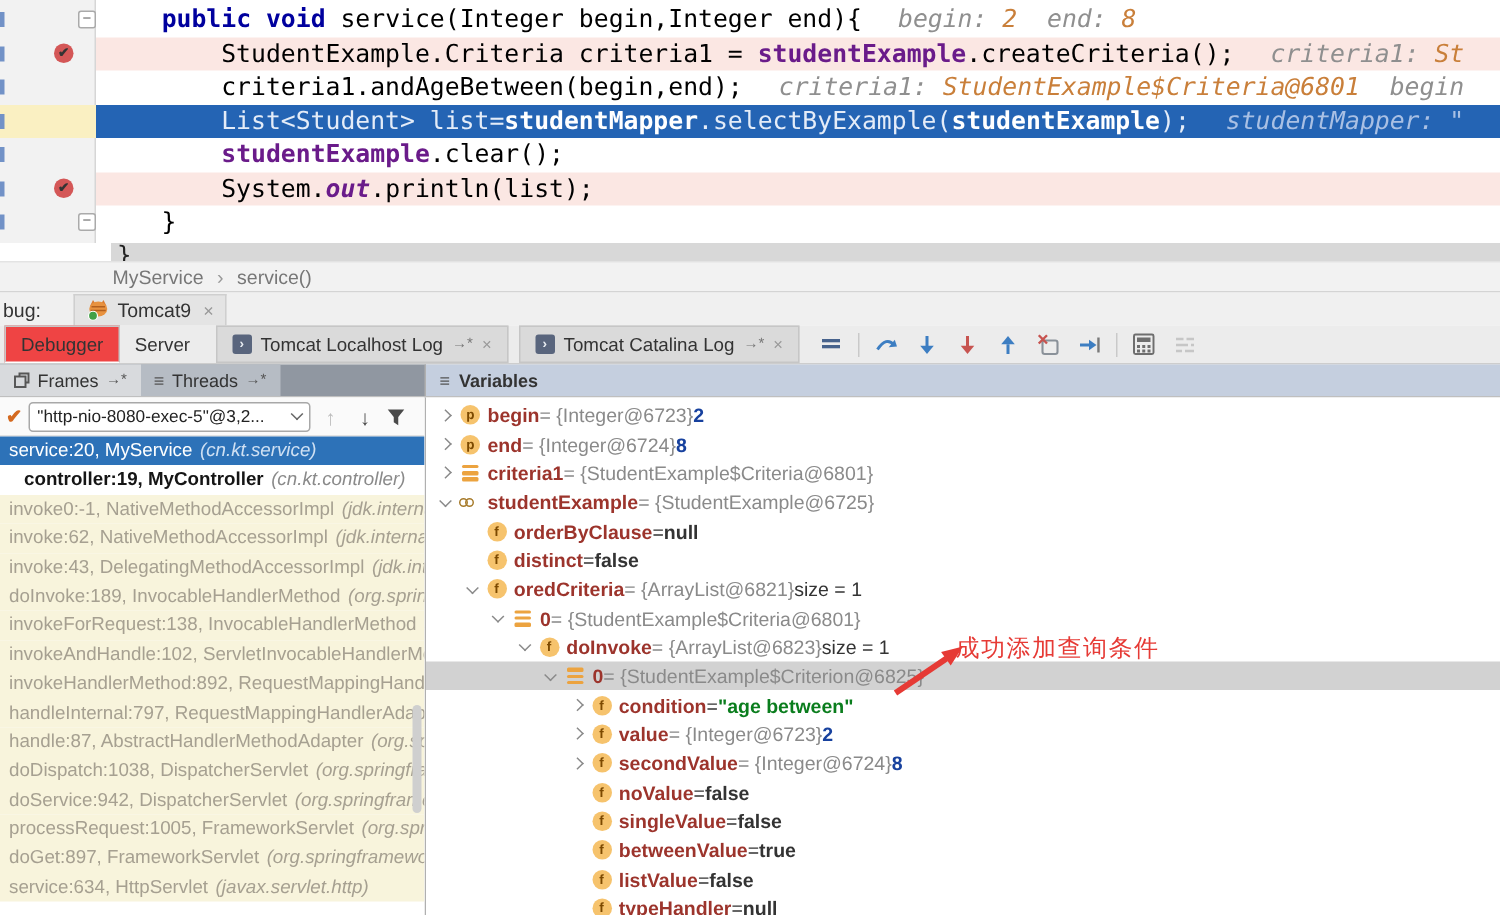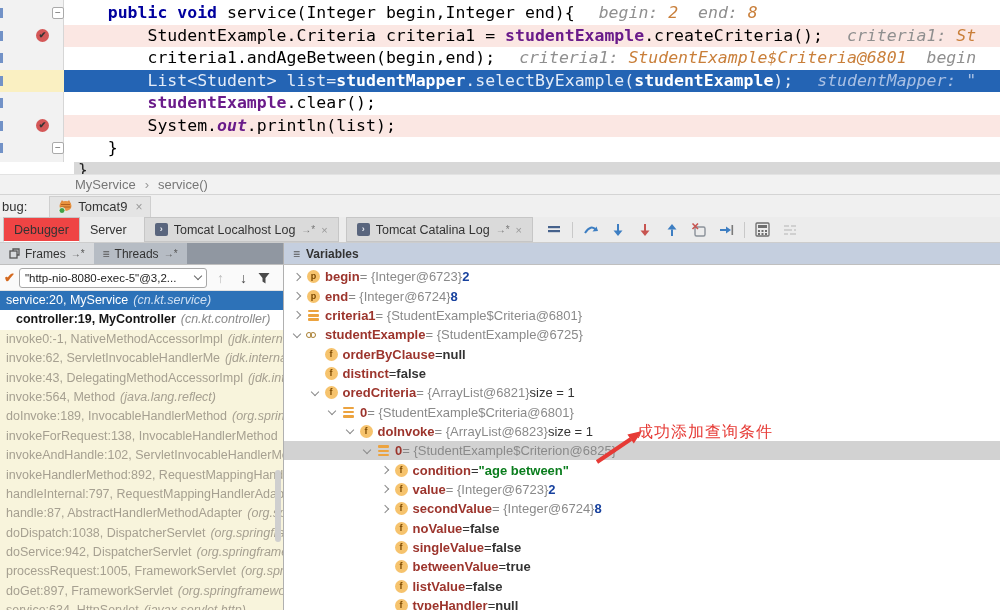--- a/index.html
+++ b/index.html
@@ -309,23 +309,22 @@
         <span class="nav up">↑</span>
         <span class="nav down">↓</span>
         <svg width="14" height="14" viewBox="0 0 14 14">
             <path d="M1.5 2 H12.5 L8.5 7 V12.5 L5.5 10.5 V7 Z" fill="#4a4a4a"></path>
           </svg>
       </div>
       <div id="frames-list">
           <div class="frame-row selected"><span class="fr-main">service:20, MyService</span><span class="fr-pkg">(cn.kt.service)</span></div>
           <div class="frame-row user"><span class="fr-main">controller:19, MyController</span><span class="fr-pkg">(cn.kt.controller)</span></div>
           <div class="frame-row lib"><span class="fr-main">invoke0:-1, NativeMethodAccessorImpl</span><span class="fr-pkg">(jdk.interna</span></div>
-          <div class="frame-row lib"><span class="fr-main">invoke:62, ServletInvocableHandlerMe</span><span class="fr-pkg">(jdk.internal.</span></div>
+          <div class="frame-row lib"><span class="fr-main">invoke:62, NativeMethodAccessorImpl</span><span class="fr-pkg">(jdk.internal.</span></div>
           <div class="frame-row lib"><span class="fr-main">invoke:43, DelegatingMethodAccessorImpl</span><span class="fr-pkg">(jdk.inte</span></div>
-          <div class="frame-row lib"><span class="fr-main">invoke:564, Method</span><span class="fr-pkg">(java.lang.reflect)</span></div>
           <div class="frame-row lib"><span class="fr-main">doInvoke:189, InvocableHandlerMethod</span><span class="fr-pkg">(org.spring</span></div>
           <div class="frame-row lib"><span class="fr-main">invokeForRequest:138, InvocableHandlerMethod</span><span class="fr-pkg">(o</span></div>
           <div class="frame-row lib"><span class="fr-main">invokeAndHandle:102, ServletInvocableHandlerMe</span></div>
           <div class="frame-row lib"><span class="fr-main">invokeHandlerMethod:892, RequestMappingHandl</span></div>
           <div class="frame-row lib"><span class="fr-main">handleInternal:797, RequestMappingHandlerAdapt</span></div>
           <div class="frame-row lib"><span class="fr-main">handle:87, AbstractHandlerMethodAdapter</span><span class="fr-pkg">(org.sp</span></div>
           <div class="frame-row lib"><span class="fr-main">doDispatch:1038, DispatcherServlet</span><span class="fr-pkg">(org.springfram</span></div>
           <div class="frame-row lib"><span class="fr-main">doService:942, DispatcherServlet</span><span class="fr-pkg">(org.springframev</span></div>
           <div class="frame-row lib"><span class="fr-main">processRequest:1005, FrameworkServlet</span><span class="fr-pkg">(org.sprin</span></div>
           <div class="frame-row lib"><span class="fr-main">doGet:897, FrameworkServlet</span><span class="fr-pkg">(org.springframewor</span></div>

